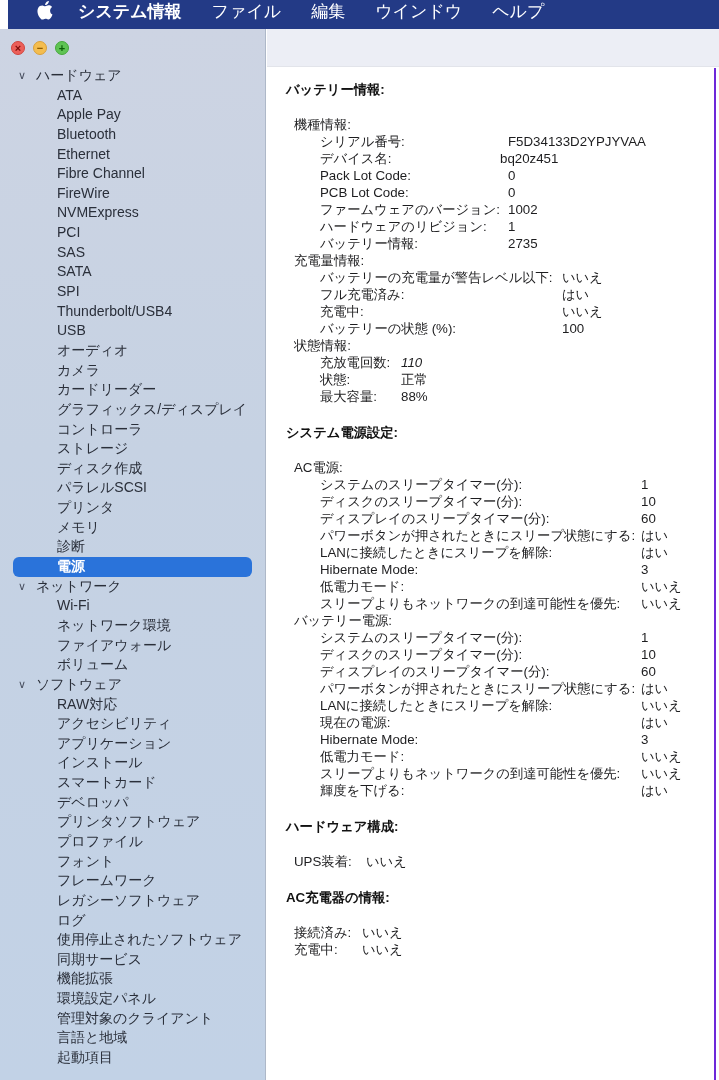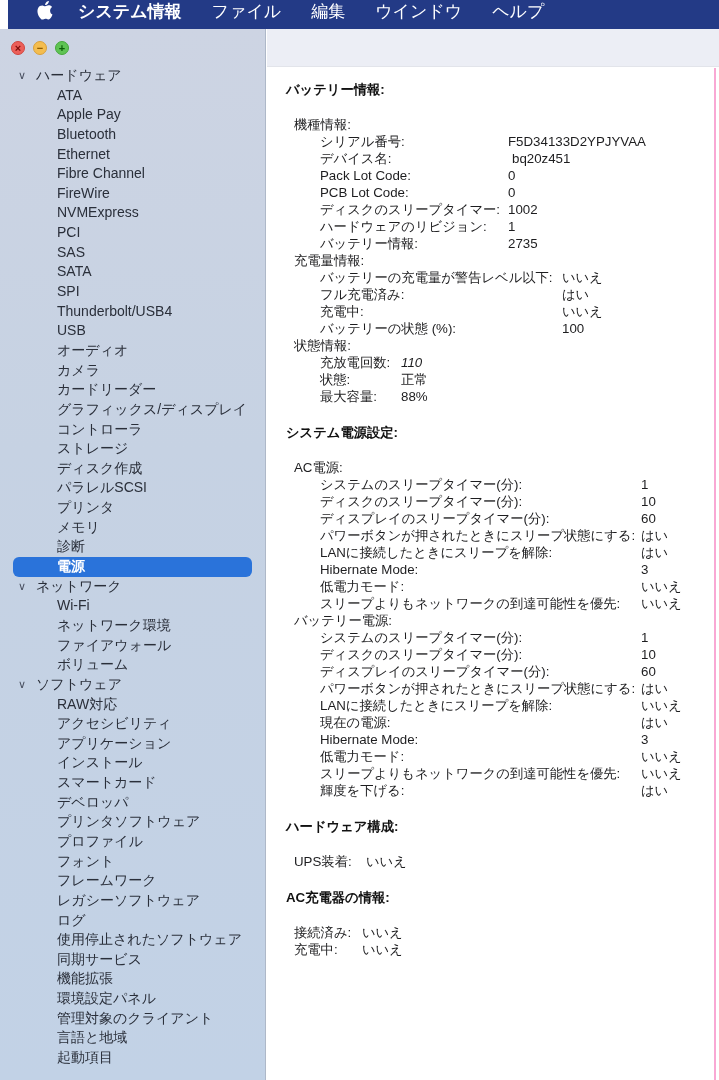--- a/index.html
+++ b/index.html
@@ -59,21 +59,21 @@
     
     .toolbar {
       position: absolute; left: 267px; top: 29px; width: 452px; height: 38px;
       background: #eceef5;
       border-bottom: 1px solid #e2e4ea;
     }
     .content {
       position: absolute; left: 267px; top: 68px; width: 449px; height: 1012px;
       background: #ffffff;
       font-size: 13.3px; color: #1d1d1f;
-      border-right: 2px solid #f9a8d4;
+      border-right: 2px solid #6d28d9;
     }
     .section-title {
       position: absolute; left: 19px; font-weight: bold; font-size: 13.3px; color: #111;
     }
     .line {
       position: absolute; height: 17px; line-height: 17px; white-space: nowrap;
     }
     .lbl { position: absolute; left: 0; top: 0; }
     .val { position: absolute; top: 0; }
   </style>
@@ -165,32 +165,32 @@
 
 <div class="content" id="content">
     <div class="section-title" style="top: 13px;">バッテリー情報:</div>
     <div class="line" style="top: 48px; left: 27px;">機種情報:</div>
     <div class="line" style="top: 65px; left: 53px; width: 430px;">
       <span class="lbl">シリアル番号:</span>
       <span class="val" style="left: 188px;">F5D34133D2YPJYVAA</span>
     </div>
     <div class="line" style="top: 82px; left: 53px; width: 430px;">
       <span class="lbl">デバイス名:</span>
-      <span class="val" style="left: 192px;">bq20z451</span>
+      <span class="val" style="left: 180px;">bq20z451</span>
     </div>
     <div class="line" style="top: 99px; left: 53px; width: 430px;">
       <span class="lbl">Pack Lot Code:</span>
       <span class="val" style="left: 188px;">0</span>
     </div>
     <div class="line" style="top: 116px; left: 53px; width: 430px;">
       <span class="lbl">PCB Lot Code:</span>
       <span class="val" style="left: 188px;">0</span>
     </div>
     <div class="line" style="top: 133px; left: 53px; width: 430px;">
-      <span class="lbl">ディスクのスリープタイマー:</span>
+      <span class="lbl">ファームウェアのバージョン:</span>
       <span class="val" style="left: 188px;">1002</span>
     </div>
     <div class="line" style="top: 150px; left: 53px; width: 430px;">
       <span class="lbl">ハードウェアのリビジョン:</span>
       <span class="val" style="left: 188px;">1</span>
     </div>
     <div class="line" style="top: 167px; left: 53px; width: 430px;">
       <span class="lbl">バッテリー情報:</span>
       <span class="val" style="left: 188px;">2735</span>
     </div>

